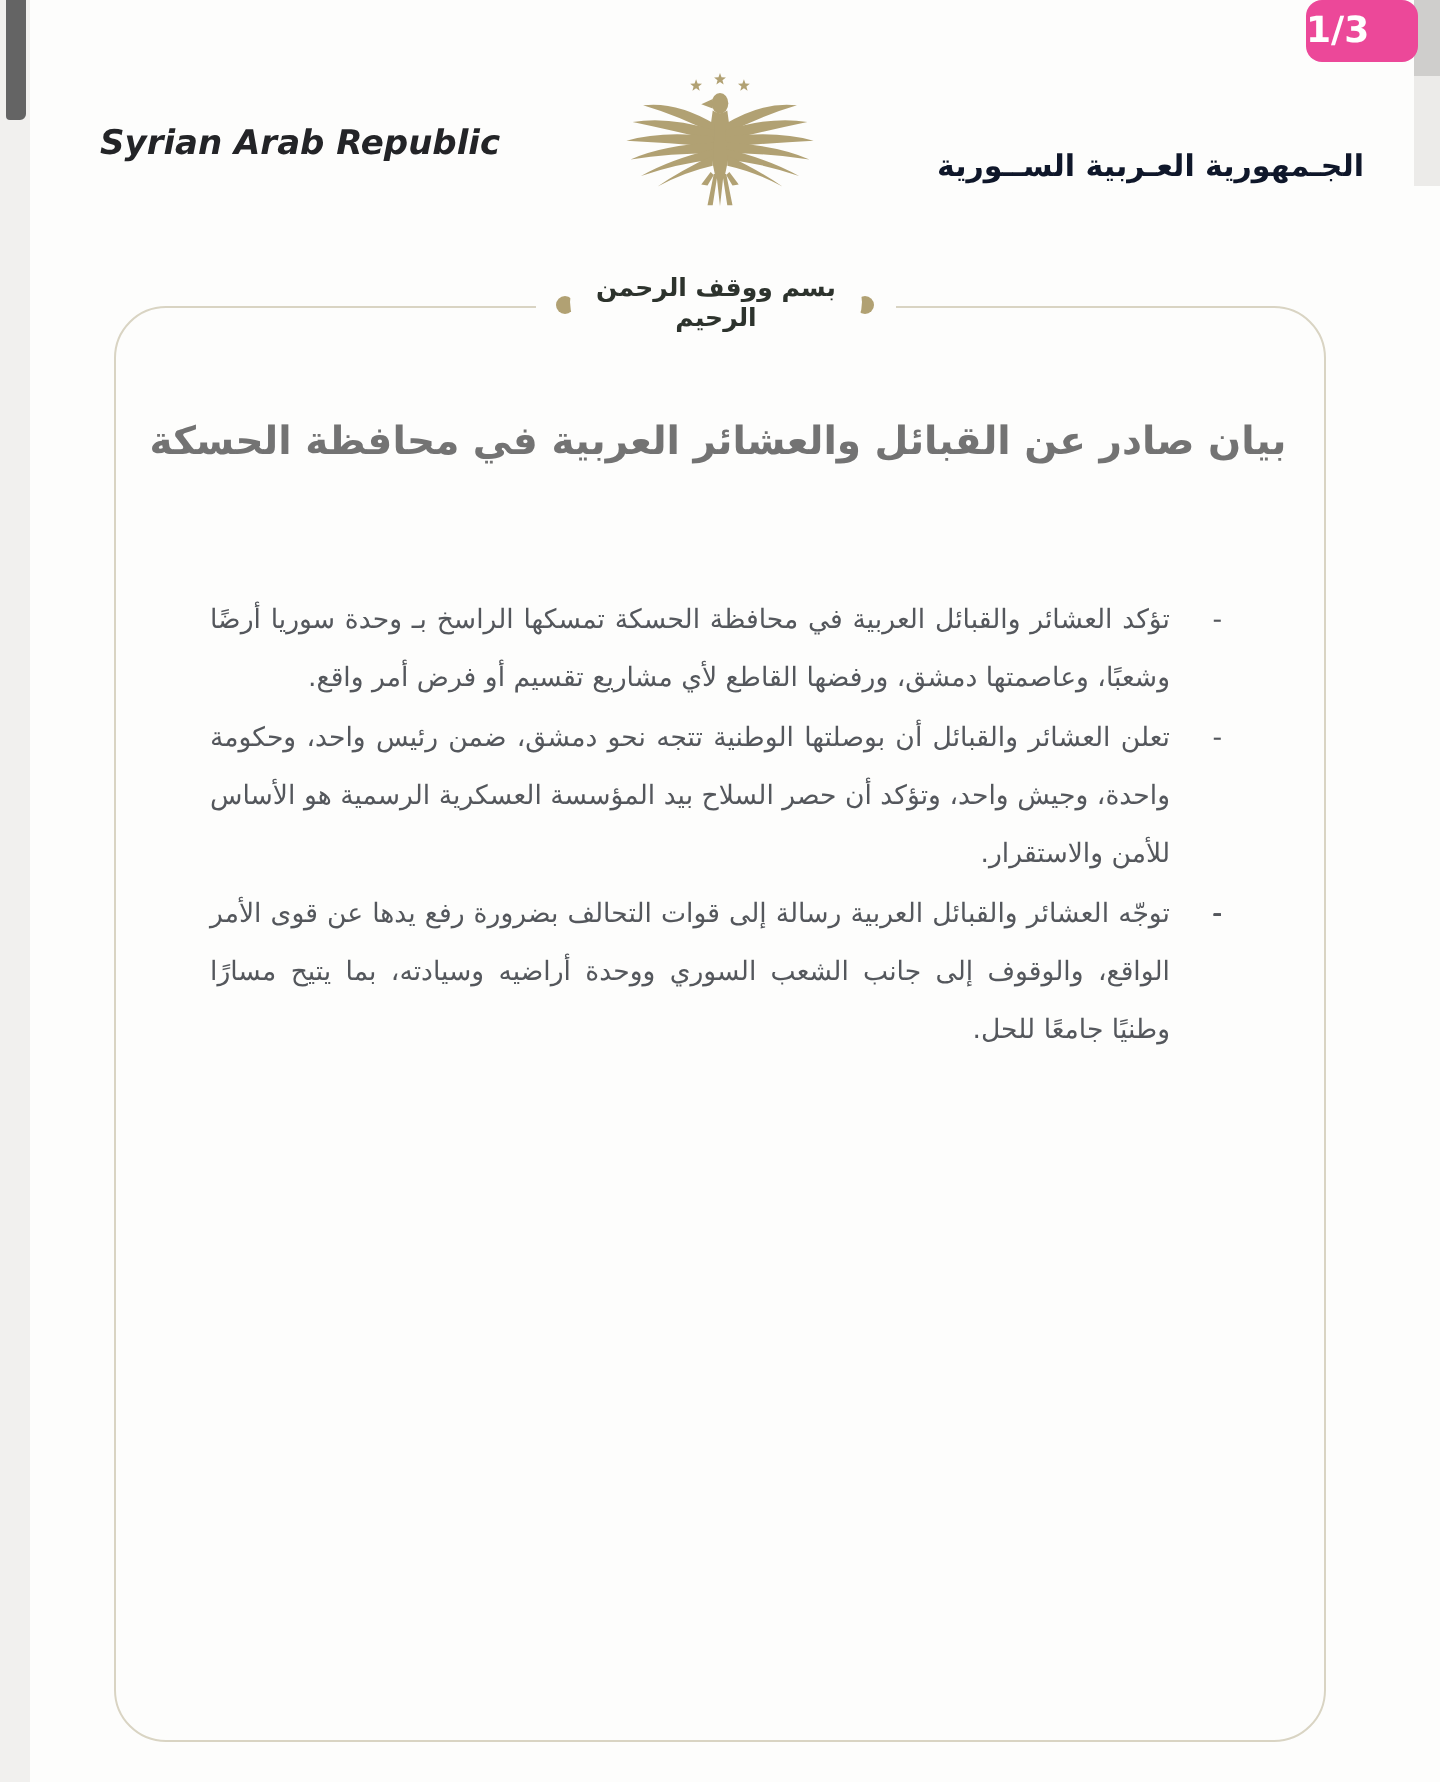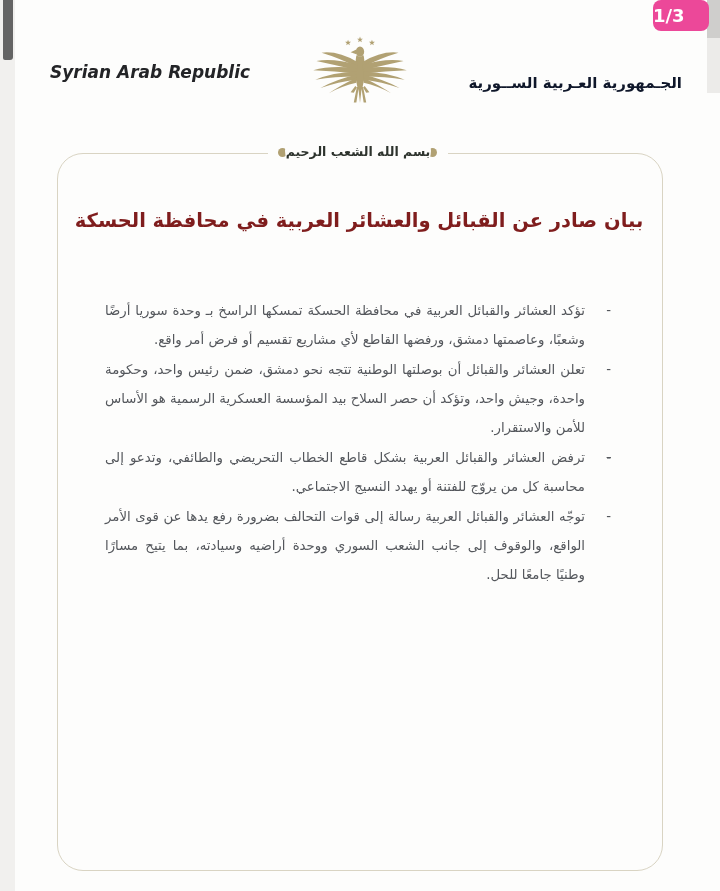--- a/index.html
+++ b/index.html
@@ -49,21 +49,21 @@
   .bismillah{
     position:absolute;left:285px;top:131px;width:146px;height:40px;
     display:flex;align-items:center;justify-content:center;
     z-index:4;background:#fdfdfc;
     font-size:12.5px;font-weight:bold;color:#2d332d;
     direction:rtl;text-align:center;border-radius:40px;
   }
   .doc-title{
     position:absolute;left:57px;top:196px;width:604px;
     text-align:center;direction:rtl;
-    font-size:19.5px;font-weight:bold;color:#7f1d1d;
+    font-size:19.5px;font-weight:bold;color:#737373;
   }
   .bullets{
     position:absolute;left:105px;top:296px;width:510px;
     direction:rtl;list-style:none;margin:0;padding:0;
   }
   .bullets li{
     position:relative;
     padding-right:30px;
     margin:0 0 1px 0;
     font-size:13.3px;line-height:29px;
@@ -125,21 +125,21 @@
     <path d="M109,98 L118,110 L112,111 L106,101 Z"></path>
 
     <path d="M94,100 L88,130 L93,130 L97,104 L100,131 L103,104 L107,130 L112,130 L106,100 Z"></path>
   </g>
 </svg>
 
 <div class="content-box"></div>
 <div class="border-gap"></div>
 <span class="deco-dot left"></span>
 <span class="deco-dot right"></span>
-<div class="bismillah" dir="rtl">بسم الله الشعب الرحيم</div>
+<div class="bismillah" dir="rtl">بسم ووقف الرحمن الرحيم</div>
 
 <h1 class="doc-title" dir="rtl">بيان صادر عن القبائل والعشائر العربية في محافظة الحسكة</h1>
 
 <ul class="bullets" dir="rtl">
 
     <li>
       <span class="dash">-</span>
       <span>تؤكد العشائر والقبائل العربية في محافظة الحسكة تمسكها الراسخ بـ وحدة سوريا أرضًا وشعبًا، وعاصمتها دمشق، ورفضها القاطع لأي مشاريع تقسيم أو فرض أمر واقع.</span>
     </li>
 
@@ -159,20 +159,19 @@
     <li>
       <span class="dash">-</span>
     </li>
 
     <li>
       <span class="dash">-</span>
     </li>
 
     <li>
       <span class="dash">-</span>
-      <span>ترفض العشائر والقبائل العربية بشكل قاطع الخطاب التحريضي والطائفي، وتدعو إلى محاسبة كل من يروّج للفتنة أو يهدد النسيج الاجتماعي.</span>
     </li>
 
     <li>
       <span class="dash">-</span>
       <span>توجّه العشائر والقبائل العربية رسالة إلى قوات التحالف بضرورة رفع يدها عن قوى الأمر الواقع، والوقوف إلى جانب الشعب السوري ووحدة أراضيه وسيادته، بما يتيح مسارًا وطنيًا جامعًا للحل.</span>
     </li>
   </ul>
 
 </body></html>

